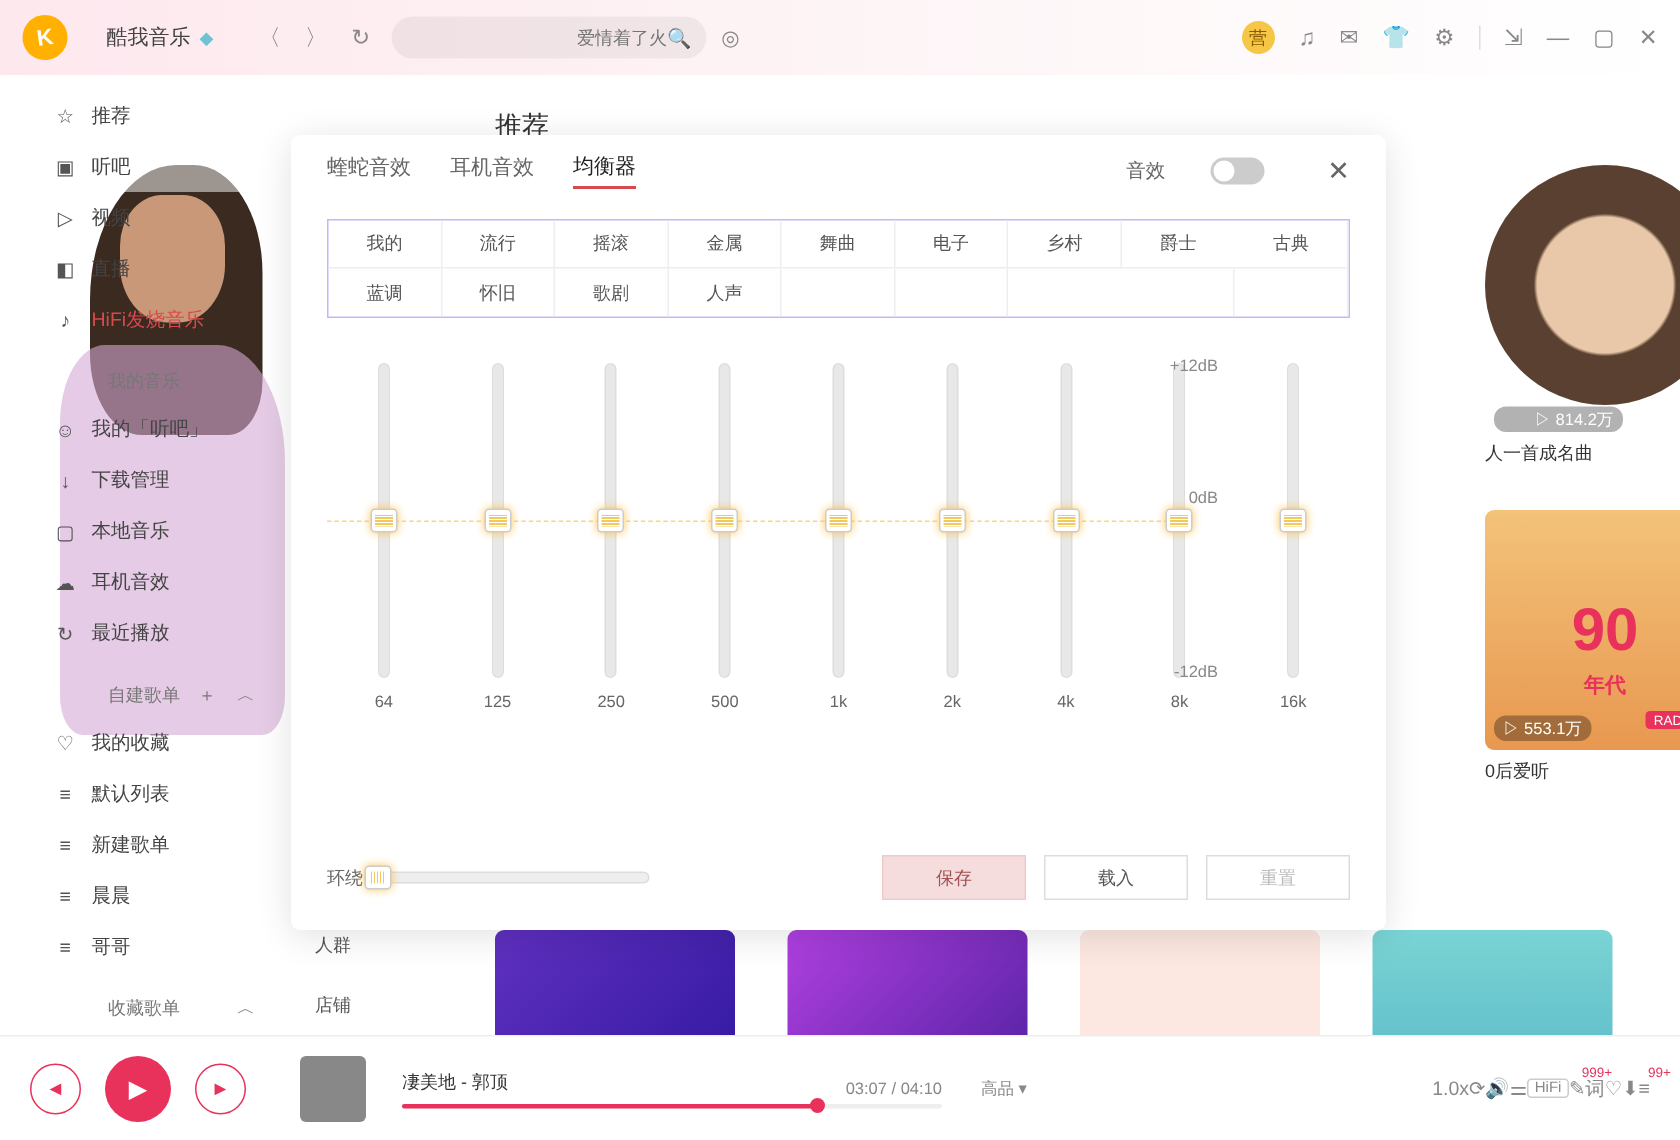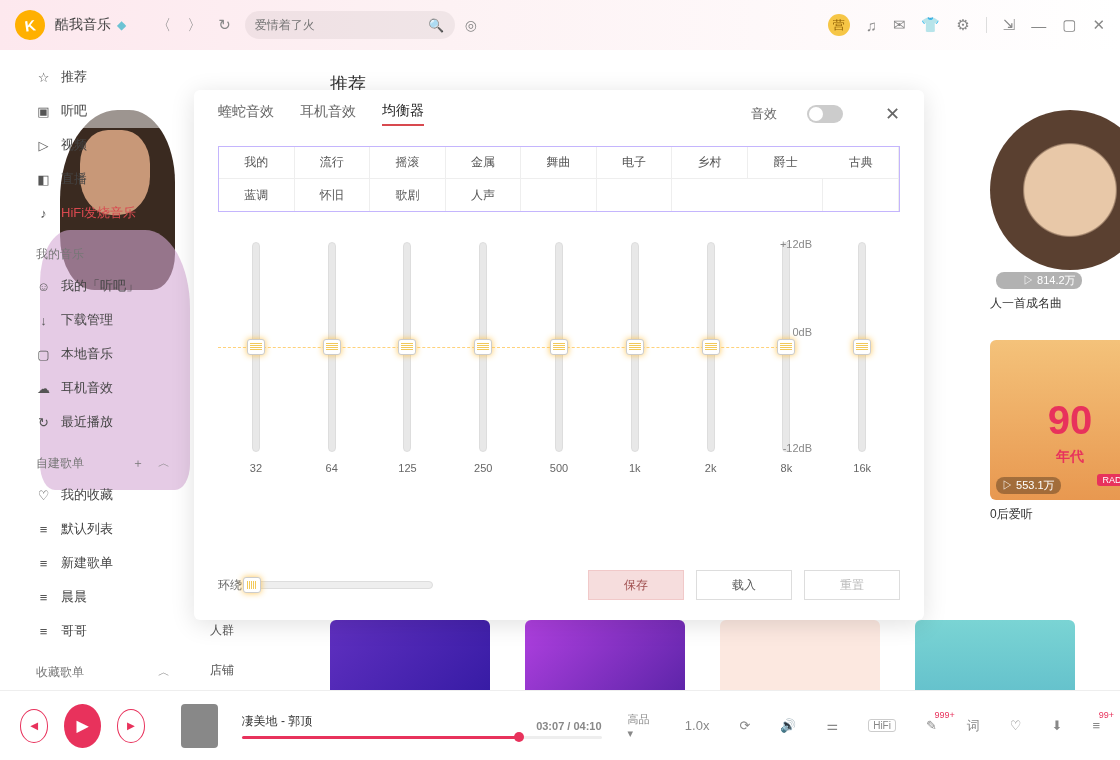--- a/index.html
+++ b/index.html
@@ -1,26 +1,26 @@
 <!DOCTYPE html>
 <html><head>
 <meta charset="utf-8">
 <style>
 * { box-sizing: border-box; margin: 0; padding: 0; font-family: "Microsoft YaHei", "PingFang SC", sans-serif; }
 body { width: 1120px; height: 760px; overflow: hidden; background: #fff; position: relative; }
 
 
 .topbar { height: 50px; display: flex; align-items: center; padding: 0 15px; background: linear-gradient(90deg,#fde8ee 0%,#fdf2f4 40%,#fff 100%); }
 .logo { width: 30px; height: 30px; background: #ffb000; border-radius: 50%; display: flex; align-items: center; justify-content: center; color: #fff; font-weight: bold; font-size: 15px; transform: rotate(-8deg); }
-.app-title { margin-left: 10px; color: #444; font-size: 14px; }
+.app-title { margin-left: 26px; color: #444; font-size: 14px; }
 .vip-icon { margin-left: 6px; color: #6cc3d4; font-size: 12px; }
 .nav-arrows { margin-left: 30px; display: flex; gap: 16px; color: #888; }
 .nav-arrows span { cursor: pointer; font-size: 15px; }
 .search { margin-left: 14px; flex: 0 0 210px; height: 28px; background: rgba(0,0,0,0.05); border-radius: 14px; display: flex; align-items: center; padding: 0 10px; }
-.search input { flex: 1; border: none; background: transparent; outline: none; font-size: 12px; color: #666; }
+.search input { flex: 1; border: none; background: transparent; outline: none; font-size: 12px; color: #666; text-align: right; }
 .search-icon { color: #888; font-size: 13px; }
 .mic-icon { margin-left: 10px; color: #888; font-size: 14px; }
 .topbar-spacer { flex: 1; }
 .topbar-icons { display: flex; gap: 16px; align-items: center; color: #888; font-size: 15px; }
 .topbar-icons .avatar-icon { width: 22px; height: 22px; border-radius: 50%; background: #f6c646; color: #8a5a00; display: flex; align-items: center; justify-content: center; font-size: 12px; }
 .divider { width: 1px; height: 16px; background: #ddd; }
 
 
 .body { position: absolute; top: 50px; left: 0; right: 0; bottom: 70px; display: flex; }
 
@@ -29,21 +29,21 @@
 .sidebar-bg { position: absolute; inset: 0; background: linear-gradient(180deg,#fddde6 0%,#fce4e9 30%,#f8d4c6 70%,#f5e6da 100%); z-index: 0; }
 .sidebar-person { position:absolute; top:40px; left:30px; right:-10px; bottom:100px; z-index:0; }
 .sidebar-person .head{position:absolute;top:30px;left:50px;width:70px;height:85px;background:#c89878;border-radius:40% 40% 45% 45%;}
 .sidebar-person .hair{position:absolute;top:10px;left:30px;width:115px;height:180px;background:#3a2a20;border-radius:50% 40% 20% 30%;}
 .sidebar-person .body{position:absolute;top:130px;left:10px;width:150px;height:260px;background:#d4a8d4;border-radius:20% 30% 10% 10%;opacity:0.6;}
 .sidebar > * { position: relative; z-index: 1; }
 .nav-item { height: 34px; display: flex; align-items: center; padding-left: 36px; font-size: 13px; color: #444; cursor: pointer; gap: 10px; }
 .nav-item.active { background: rgba(255,255,255,0.5); }
 .nav-item.hifi { color: #d8494f; }
 .nav-item .ico { width: 15px; text-align: center; font-size: 13px; color: #555; }
-.nav-section { padding-left: 36px; font-size: 12px; color: #777; margin-top: 16px; margin-bottom: 6px; display:flex; align-items:center; gap:8px;}
+.nav-section { padding-left: 36px; font-size: 12px; color: #777; margin-top: 16px; margin-bottom: 6px; display:flex; align-items:center; gap:8px;margin-left:36px;}
 .nav-section .chev { margin-left:auto; margin-right:20px; color:#888; cursor:pointer; }
 
 
 .main { flex: 1; background: #fff; position: relative; overflow: hidden; }
 .main h2 { position: absolute; top: 22px; left: 140px; font-size: 18px; font-weight: 500; color: #333; }
 .card { position: absolute; width: 160px; }
 .card .cover { width: 160px; height: 160px; border-radius: 6px; background: #ddd; display:flex; align-items:center; justify-content:center; position:relative; overflow:hidden;}
 .card .plays { position:absolute; bottom:6px; left:6px; color:#fff; font-size:11px; background:rgba(0,0,0,0.3); padding:1px 6px; border-radius:8px;}
 .card .title { margin-top: 6px; font-size: 12px; color: #333; }
 .minicard{position:absolute;width:160px;height:110px;border-radius:6px;}
@@ -90,24 +90,24 @@
 
 .player { position: absolute; left: 0; right: 0; bottom: 0; height: 70px; border-top: 1px solid #eee; display: flex; align-items: center; padding: 0 20px; background: #fff; gap: 16px; }
 .pbtn { width: 34px; height: 34px; border-radius: 50%; border: 1.5px solid #e8325c; color: #e8325c; display: flex; align-items: center; justify-content: center; cursor: pointer; font-size: 13px; }
 .pbtn.play { width: 44px; height: 44px; background: #e8325c; color: #fff; border: none; font-size: 16px; }
 .cover-sm { width: 44px; height: 44px; background: #888; border-radius: 4px; margin-left: 20px; }
 .track-info { margin-left: 8px; flex: 0 0 360px; }
 .track-title { font-size: 12px; color: #333; }
 .progress { margin-top: 6px; height: 3px; background: #eee; position: relative; border-radius: 2px; }
 .progress-fill { height: 100%; background: #e8325c; width: 77%; border-radius: 2px; }
 .progress-dot { position: absolute; top: 50%; left: 77%; width: 10px; height: 10px; background: #e8325c; border-radius: 50%; transform: translate(-50%,-50%); }
-.time { position: absolute; right: 0; top: -16px; font-size: 11px; color: #888; font-weight: bold; }
+.time { position: absolute; right: 0; top: -16px; font-size: 11px; color: #888; }
 .quality-tag { font-size: 11px; color: #888; margin-left: 10px; }
 .player-spacer { flex: 1; }
-.player-icons { display: flex; gap: 30px; align-items: center; color: #888; font-size: 13px; }
+.player-icons { display: flex; gap: 0; align-items: center; color: #888; font-size: 13px; }
 .pill { border: 1px solid #ccc; border-radius: 3px; padding: 0 4px; font-size: 10px; color: #888; }
 .badge99{position:relative;}
 .badge99::after{content:"99+";position:absolute;top:-8px;right:-14px;font-size:9px;background:#fff;color:#e8325c;}
 .badge999{position:relative;}
 .badge999::after{content:"999+";position:absolute;top:-8px;right:-18px;font-size:9px;background:#fff;color:#e8325c;}
 </style>
 </head>
 <body>
 
 <div class="topbar">
@@ -289,26 +289,20 @@
       <div class="preset-cell row2"></div>
     </div>
 
   <div class="eq">
     <div class="dash-line" style="top:135px;"></div>
     <div id="bands" style="display:flex;flex:1;">
         <div class="band">
           <div class="track">
             <div class="knob" style="top:50%;"></div>
           </div>
-          <div class="band-label">32</div>
-        </div>
-        <div class="band">
-          <div class="track">
-            <div class="knob" style="top:50%;"></div>
-          </div>
           <div class="band-label">64</div>
         </div>
         <div class="band">
           <div class="track">
             <div class="knob" style="top:50%;"></div>
           </div>
           <div class="band-label">125</div>
         </div>
         <div class="band">
           <div class="track">
@@ -326,20 +320,26 @@
           <div class="track">
             <div class="knob" style="top:50%;"></div>
           </div>
           <div class="band-label">1k</div>
         </div>
         <div class="band">
           <div class="track">
             <div class="knob" style="top:50%;"></div>
           </div>
           <div class="band-label">2k</div>
+        </div>
+        <div class="band">
+          <div class="track">
+            <div class="knob" style="top:50%;"></div>
+          </div>
+          <div class="band-label">4k</div>
         </div>
         <div class="band">
           <div class="track">
             <div class="knob" style="top:50%;"></div>
           </div>
           <div class="band-label">8k</div>
         </div>
         <div class="band">
           <div class="track">
             <div class="knob" style="top:50%;"></div>

